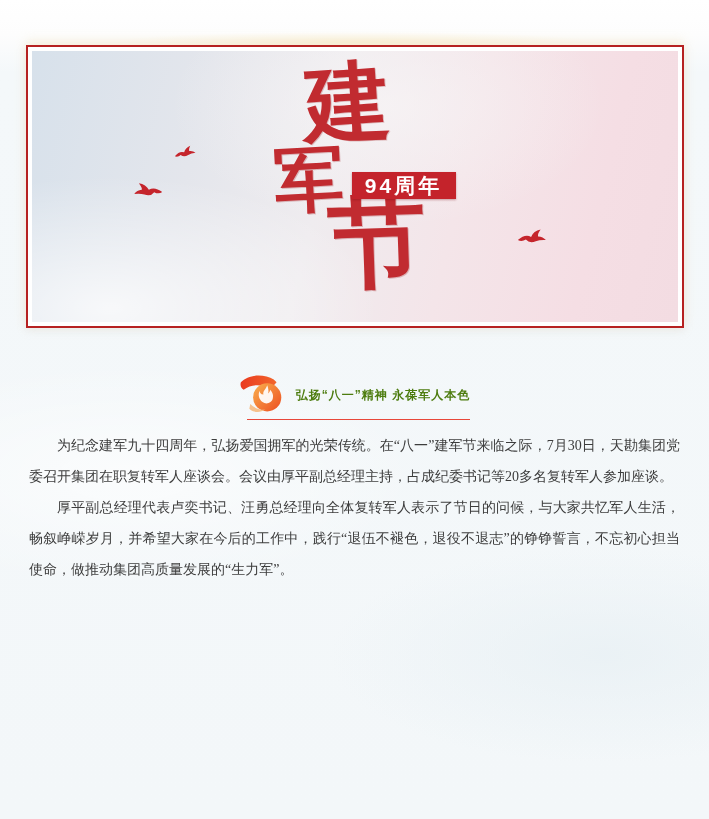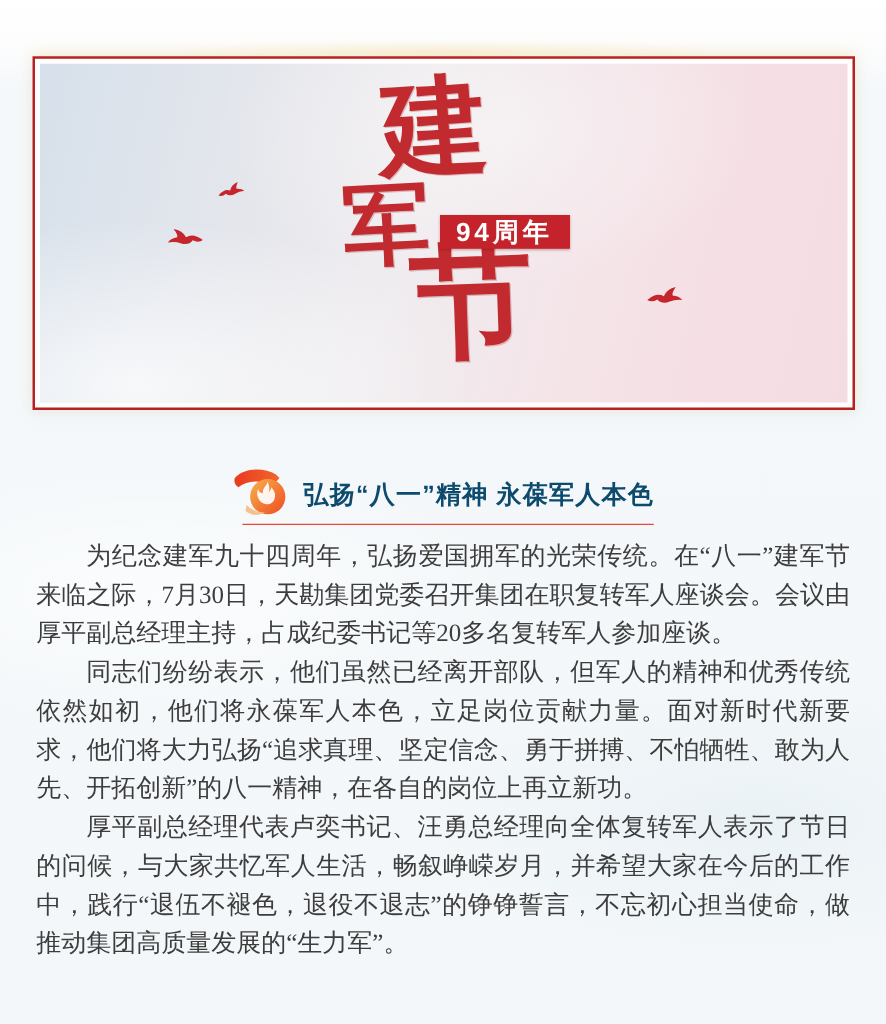--- a/index.html
+++ b/index.html
@@ -51,29 +51,29 @@
   .dove.d1 { left:141px; top:90px;  width:24px; height:24px; transform:rotate(-6deg); }
   .dove.d2 { left:96px;  top:130px; width:40px; height:20px; transform:scaleX(-1) rotate(8deg); }
   .dove.d3 { left:484px; top:174px; width:32px; height:26px; transform:rotate(4deg); }
 
   
   .headline { width:max-content; margin:44px auto 0; }
   .headline-row { display:flex; align-items:center; gap:10px; }
   .flame { width:47px; height:46px; flex:0 0 auto; }
   .headline-title {
     font-family:"Liberation Sans", sans-serif;
-    font-weight:bold; font-size:20px; color:#0c4a6e; letter-spacing:1px;
+    font-weight:bold; font-size:12px; color:#4d7c0f; letter-spacing:1px;
     white-space:nowrap;
   }
   .headline-line { height:1px; background:#e8473a; margin:1px 0 0 8px; }
 
   
   .article { margin:10px 29px 0 29px; }
   .article p {
-    font-size:20px; line-height:31px; color:#3d3d3d;
+    font-size:14px; line-height:31px; color:#3d3d3d;
     text-indent:2em; text-align:justify;
     font-family:"Liberation Serif", serif;
   }
 </style>
 </head>
 <body>
 
 <svg width="0" height="0" style="position:absolute">
   <defs>
     <linearGradient id="flameGrad" x1="0" y1="0" x2="1" y2="1">
@@ -123,15 +123,14 @@
         <path d="M30 14 c-1 4 -5 6 -4 10 c-3 0 -4 -2 -4 -4 c-2 4 -1 9 3 12 c4 3 10 1 11 -4 c1 -4 -1 -7 -3 -9 c0 2 -1 3 -2 4 c1 -3 0 -6 -1 -9 z" fill="#ffffff" opacity="0.92"></path>
       </svg>
     </span>
     <span class="headline-title">弘扬“八一”精神 永葆军人本色</span>
   </div>
   <div class="headline-line"></div>
 </div>
 
 <div class="article">
   <p>为纪念建军九十四周年，弘扬爱国拥军的光荣传统。在“八一”建军节来临之际，7月30日，天勘集团党委召开集团在职复转军人座谈会。会议由厚平副总经理主持，占成纪委书记等20多名复转军人参加座谈。</p>
-  <p>同志们纷纷表示，他们虽然已经离开部队，但军人的精神和优秀传统依然如初，他们将永葆军人本色，立足岗位贡献力量。面对新时代新要求，他们将大力弘扬“追求真理、坚定信念、勇于拼搏、不怕牺牲、敢为人先、开拓创新”的八一精神，在各自的岗位上再立新功。</p>
   <p>厚平副总经理代表卢奕书记、汪勇总经理向全体复转军人表示了节日的问候，与大家共忆军人生活，畅叙峥嵘岁月，并希望大家在今后的工作中，践行“退伍不褪色，退役不退志”的铮铮誓言，不忘初心担当使命，做推动集团高质量发展的“生力军”。</p>
 </div>
 
 </body></html>

